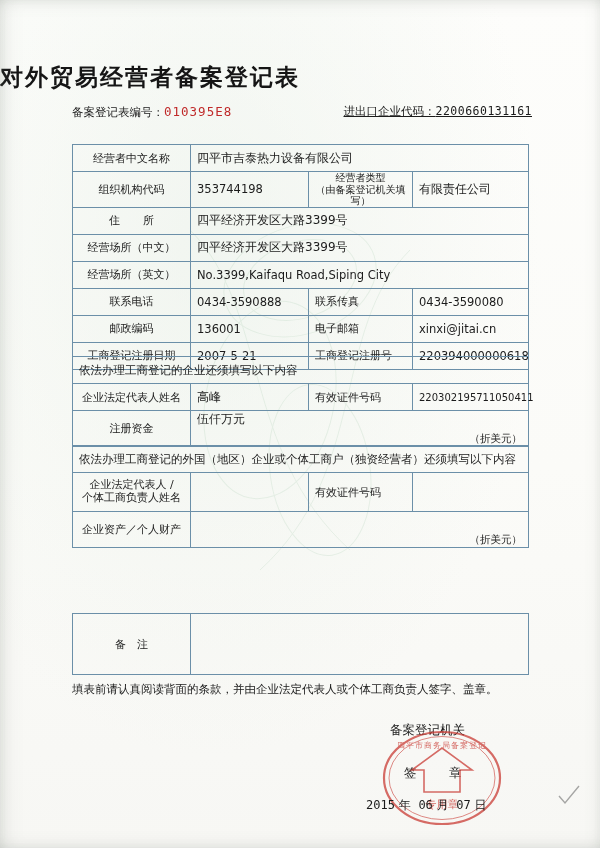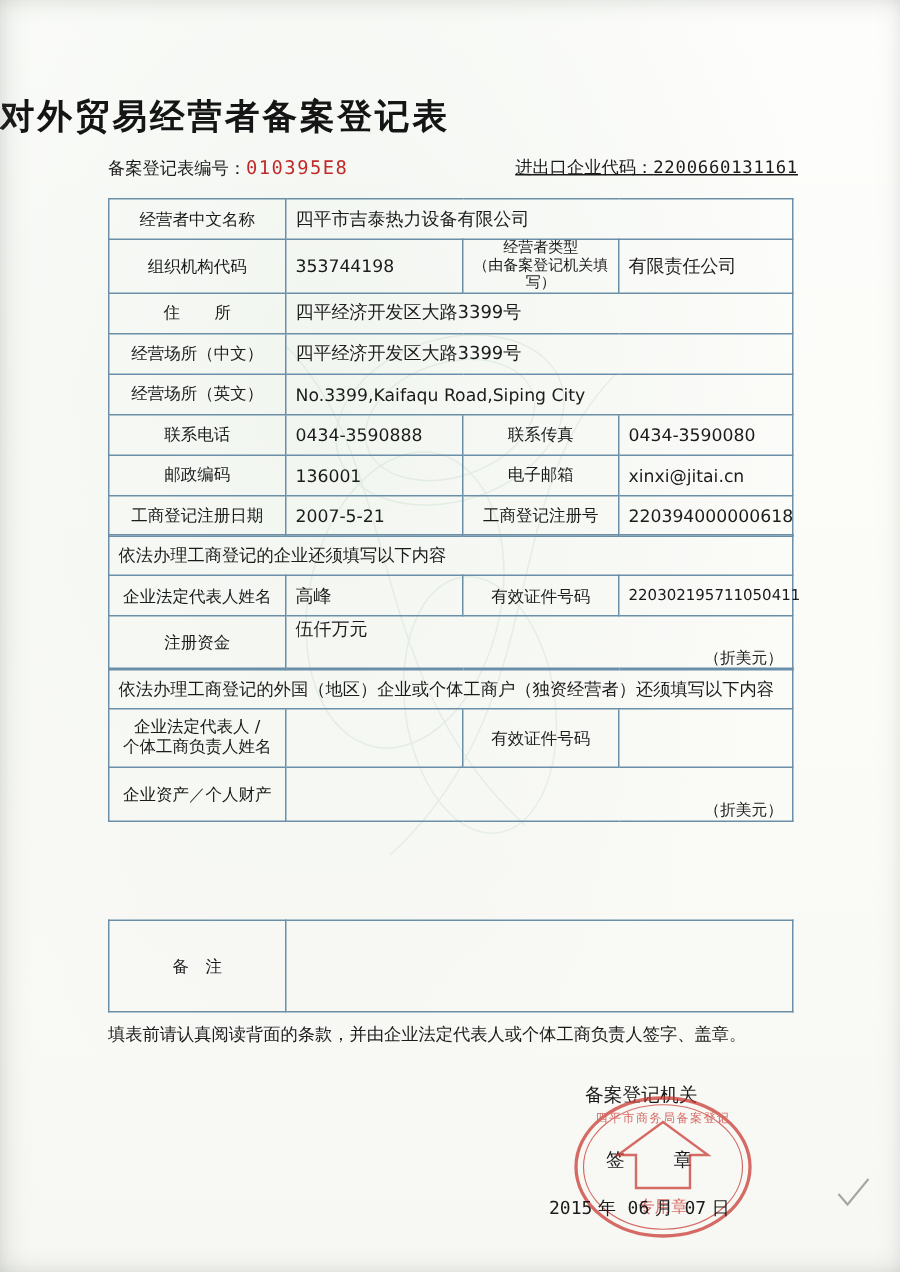--- a/index.html
+++ b/index.html
@@ -66,21 +66,21 @@
     text-decoration: underline;
   }
   .meta-right .code {
     font-family: "DejaVu Sans Mono", "Liberation Mono", monospace;
     letter-spacing: 0.5px;
   }
 
   table.form {
     position: absolute;
     left: 72px;
-    top: 132px;
+    top: 144px;
     width: 456px;
     border-collapse: collapse;
     font-size: 11px;
     table-layout: fixed;
   }
   table.form td {
     border: 1px solid #6b8fa8;
     padding: 0 6px;
     height: 26px;
     vertical-align: middle;
@@ -95,21 +95,20 @@
   .lbl.sp {
     letter-spacing: 6px;
     padding-left: 12px;
   }
   .val {
     font-size: 11.5px;
   }
   .val.cn { font-size: 12px; }
   .lbl2 {
     width: 104px;
-    text-align: center;
     white-space: nowrap;
   }
   .two-line {
     line-height: 1.15;
     font-size: 10px;
     text-align: center;
   }
   .two-line .l1 { display: block; }
   .two-line .l2 { display: block; font-size: 10px; }
   .sect-wrap td {

